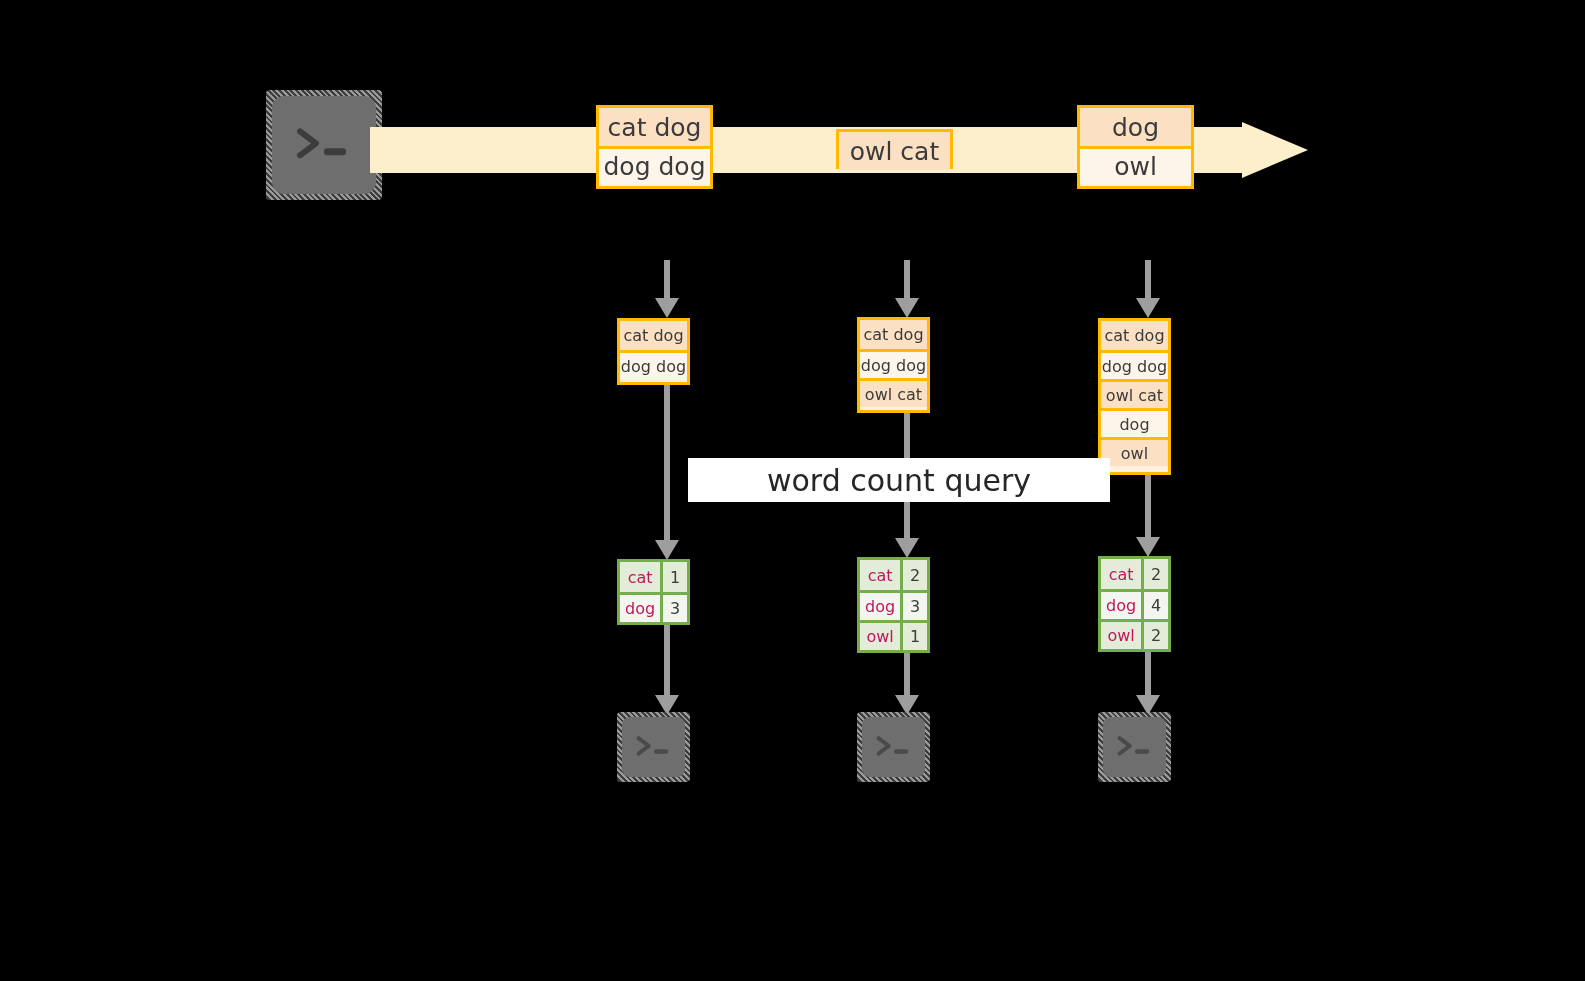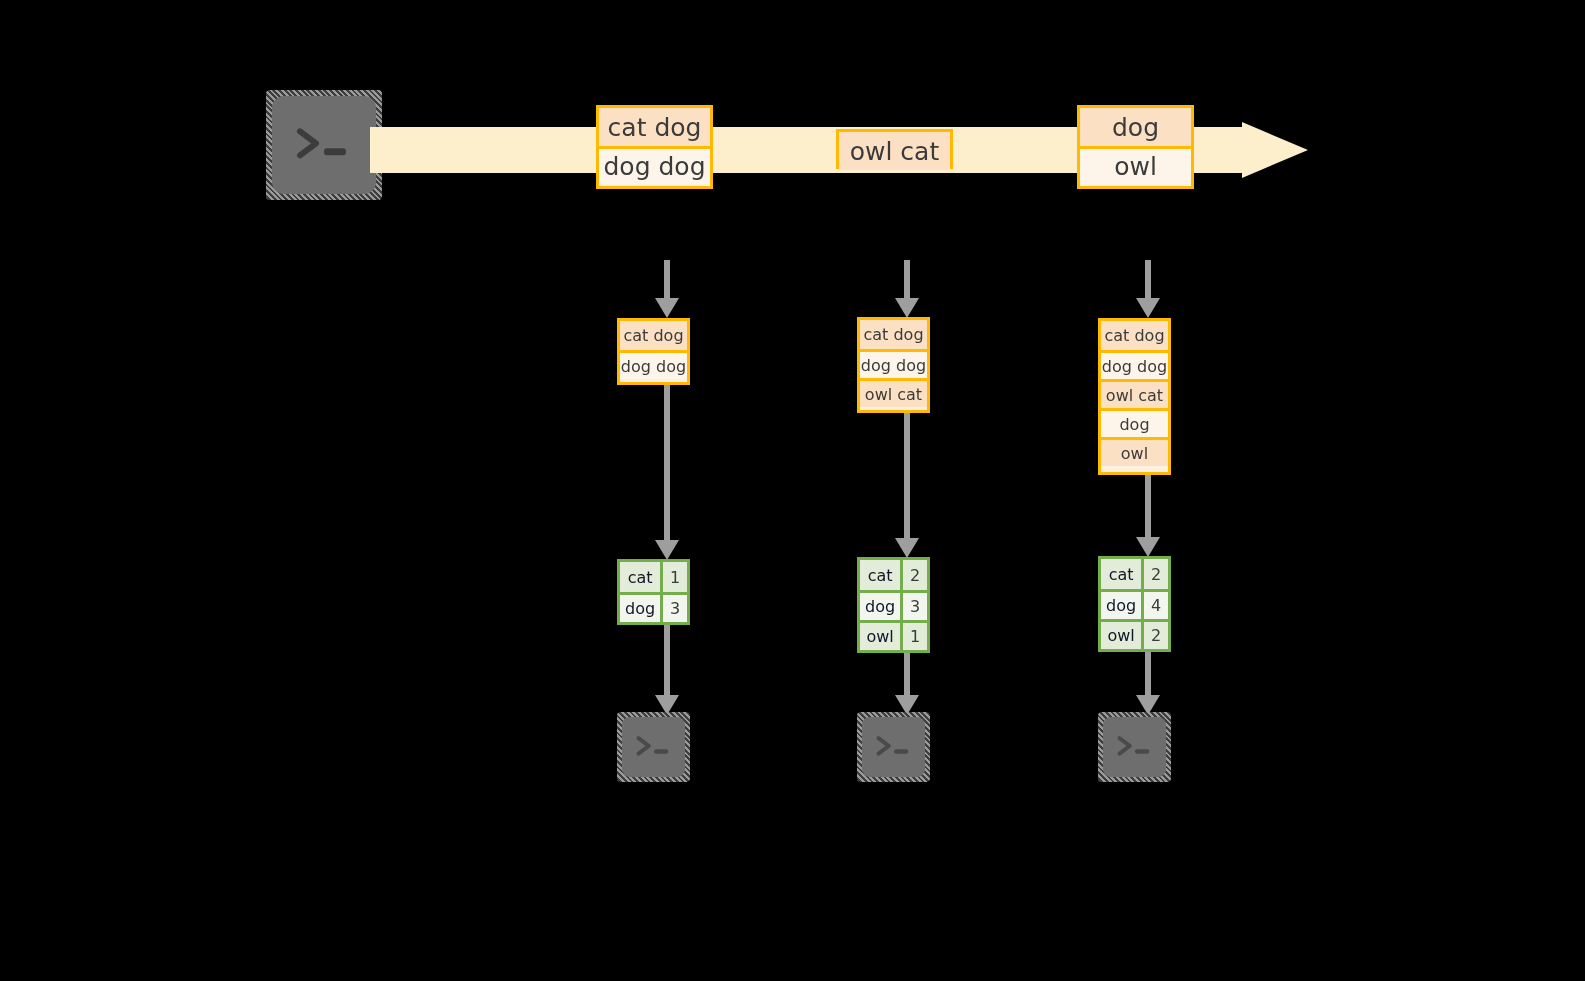--- a/index.html
+++ b/index.html
@@ -39,21 +39,21 @@
   .obox.big .row{height:38px;font-size:25px;}
   
   .obox.sm .row{height:29px;font-size:16px;}
 
   
   .gbox{position:absolute;box-sizing:border-box;border:3px solid #74AD4C;
         background:#EDF3E5;}
   .gbox .grow{display:flex;box-sizing:border-box;height:30px;}
   .gbox .grow.sep{border-top:3px solid #74AD4C;}
   .gbox .gw{box-sizing:border-box;display:flex;align-items:center;
-        justify-content:center;font-size:16px;color:#0f172a;}
+        justify-content:center;font-size:16px;color:#be185d;}
   .gbox .gc{box-sizing:border-box;display:flex;align-items:center;
         justify-content:center;font-size:16px;color:#3b3b3b;
         border-left:3px solid #74AD4C;}
   .gbox .grow.sh .gw,.gbox .grow.sh .gc{background:#E3ECD8;}
   .gbox .grow.lt .gw,.gbox .grow.lt .gc{background:#F2F6EE;}
 
   
   .varrow{position:absolute;}
   .varrow .shaft{position:absolute;left:50%;transform:translateX(-50%);
         width:6px;background:#9E9E9E;top:0;}
@@ -208,14 +208,17 @@
   </div>
   <div class="term" style="left:1098px;top:712px;width:73px;height:70px;padding:5px;">
     <div class="inner" style="border-radius:8px;">
       <svg width="40" height="22" viewBox="0 0 60 34">
         <path d="M6 4 L22 16 L6 28" fill="none" stroke="#4a4a4a" stroke-width="6" stroke-linecap="round" stroke-linejoin="round"></path>
         <rect x="30" y="21" width="22" height="7" rx="3" fill="#4a4a4a"></rect>
       </svg>
     </div>
   </div>
 
+  <div class="qlabel" style="left:688px;top:458px;width:422px;height:44px;">
+    <span>word count query</span>
+  </div>
 
 </div>
 
 </body></html>

